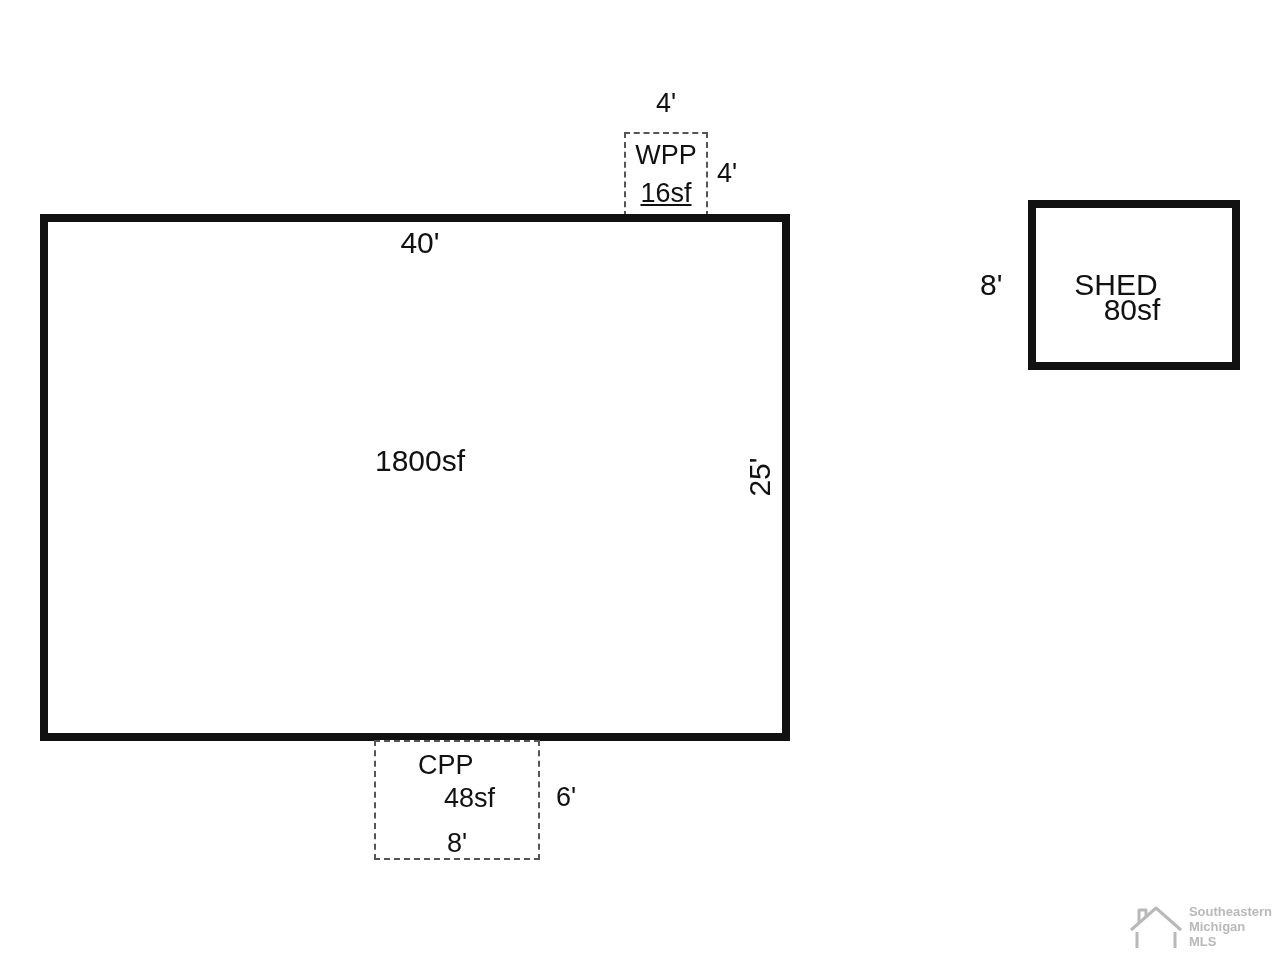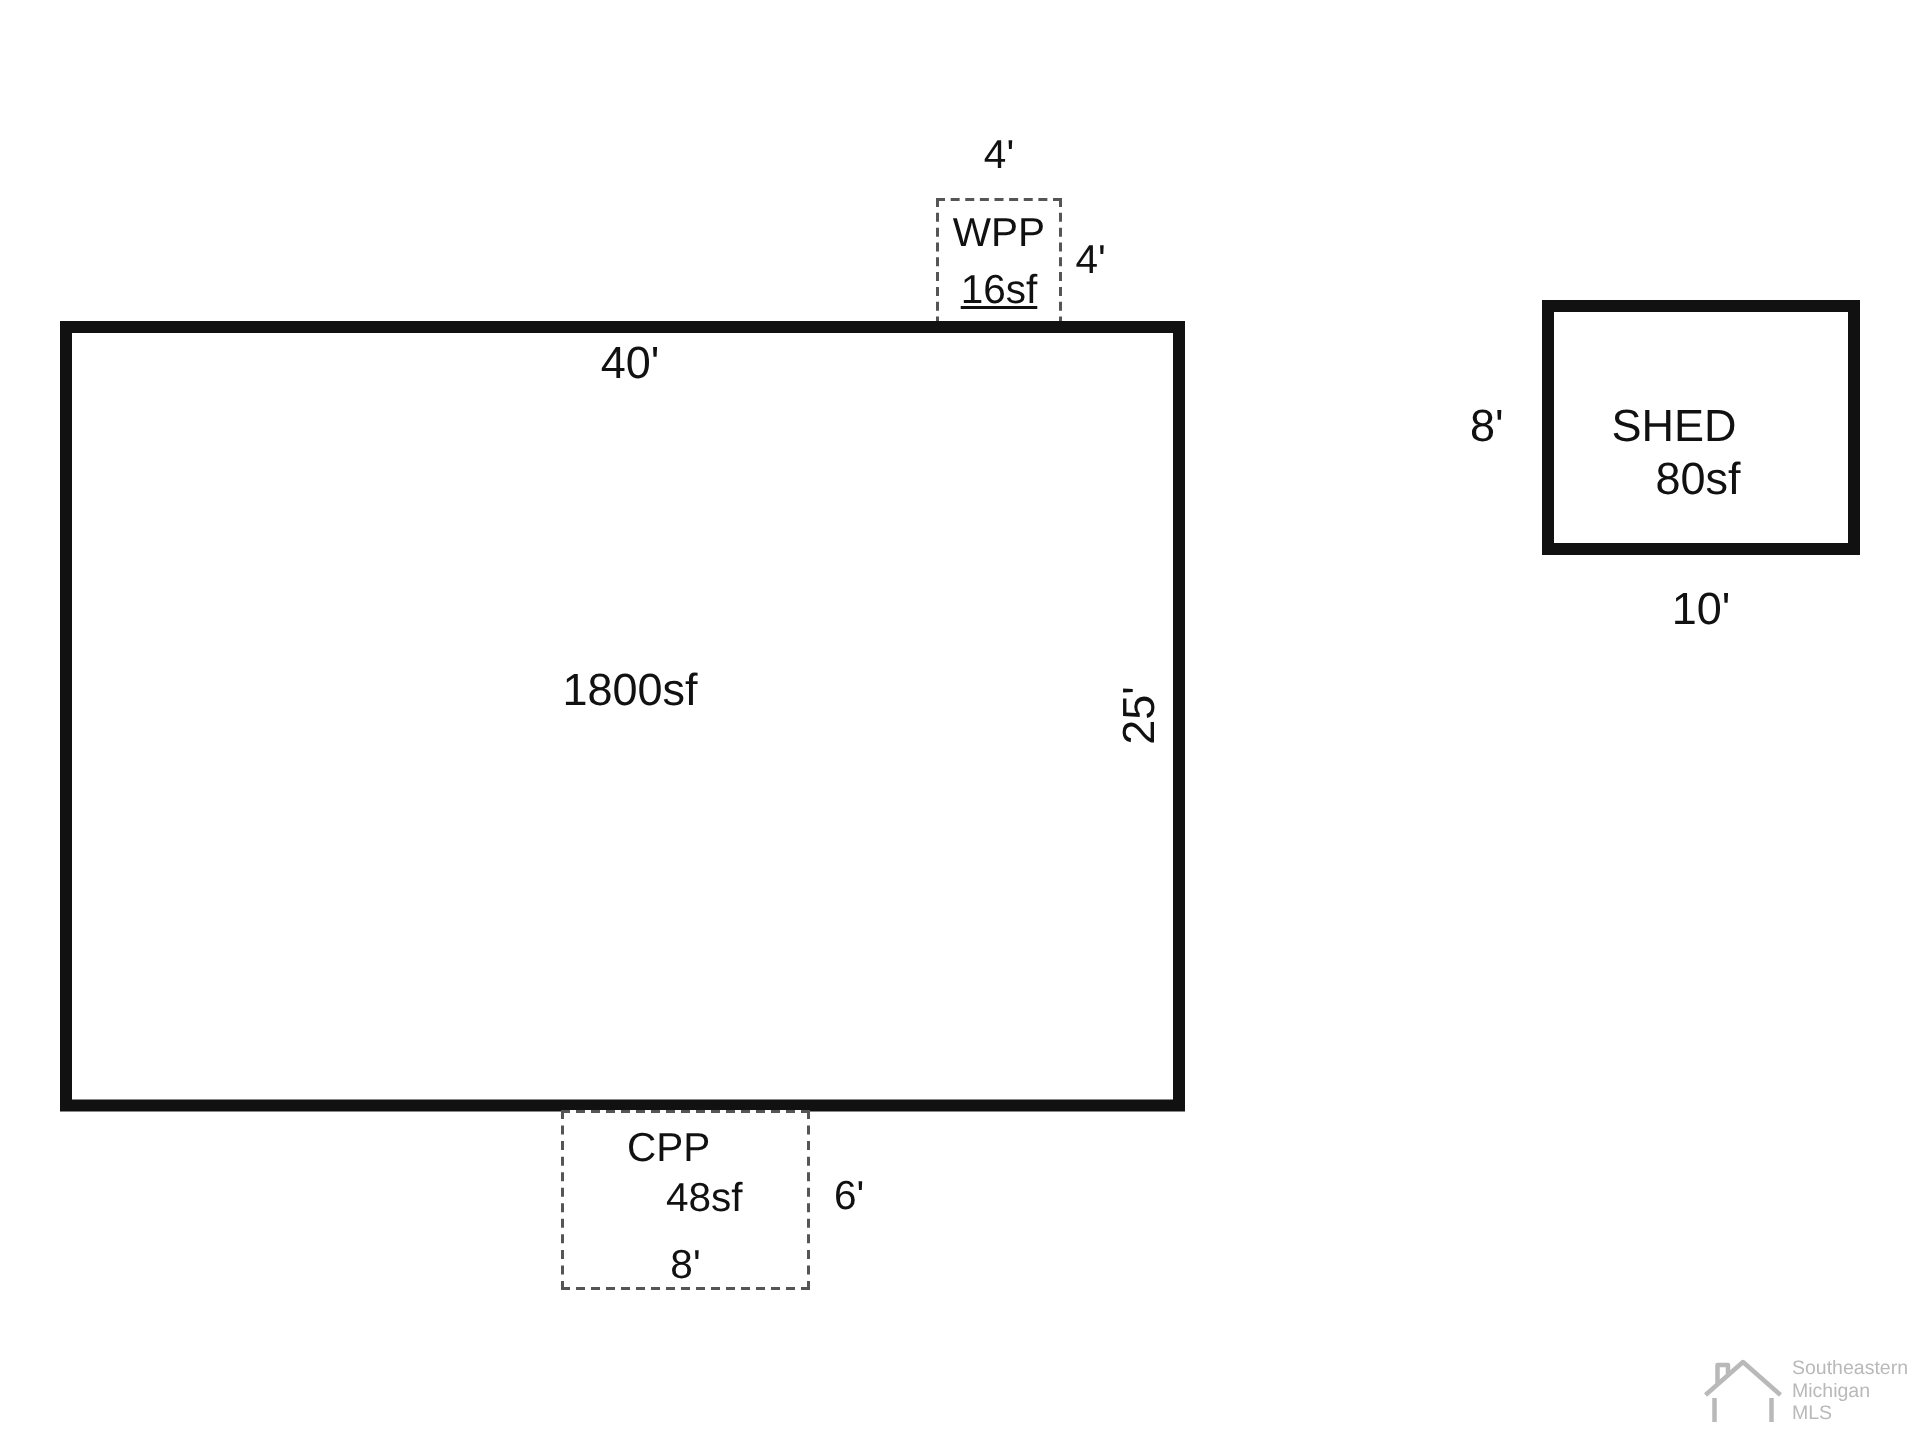--- a/index.html
+++ b/index.html
@@ -48,21 +48,21 @@
     position: absolute;
     right: 8px;
     bottom: 8px;
     display: flex;
     align-items: center;
     gap: 4px;
     color: #b9b9b9;
   }
   .watermark-text {
     font-size: 13px;
-    font-weight: normal;
+    font-weight: bold;
     line-height: 15px;
     color: #b9b9b9;
   }
 </style>
 </head>
 <body>
 
 <div id="canvas">
 
   <div class="box-dashed" style="left:624px; top:132px; width:84px; height:85px;"></div>
@@ -77,23 +77,22 @@
   <div class="lbl rot-ccw center-text" style="left:720px; top:460px; width:80px;">25'</div>
 
   <div class="box-dashed" style="left:374px; top:740px; width:166px; height:120px;"></div>
   <div class="lbl-sm" style="left:418px; top:750px;text-align:center;">CPP</div>
   <div class="lbl-sm" style="left:444px; top:783px;">48sf</div>
   <div class="lbl-sm" style="left:556px; top:782px;">6'</div>
   <div class="lbl-sm center-text" style="left:374px; top:828px; width:166px;">8'</div>
 
   <div class="box-solid" style="left:1028px; top:200px; width:212px; height:170px;"></div>
   <div class="lbl center-text" style="left:1028px; top:268px; width:176px;">SHED</div>
-  <div class="lbl center-text" style="left:1028px; top:303px; width:208px;">80sf</div>
+  <div class="lbl center-text" style="left:1028px; top:293px; width:208px;">80sf</div>
   <div class="lbl" style="left:980px; top:268px;">8'</div>
-  <div class="lbl center-text" style="left:1028px; top:390px; width:212px;">10'</div>
 
   <div class="watermark">
     <svg width="58" height="52" viewBox="0 0 58 52">
       <g fill="none" stroke="#b9b9b9" stroke-width="3" stroke-linejoin="round">
         <path d="M4 30 L29 8 L54 30"></path>
         <path d="M12 22 L12 10 L19 10 L19 16"></path>
         <path d="M10 32 L10 48"></path>
         <path d="M48 32 L48 48"></path>
       </g>
     </svg>

